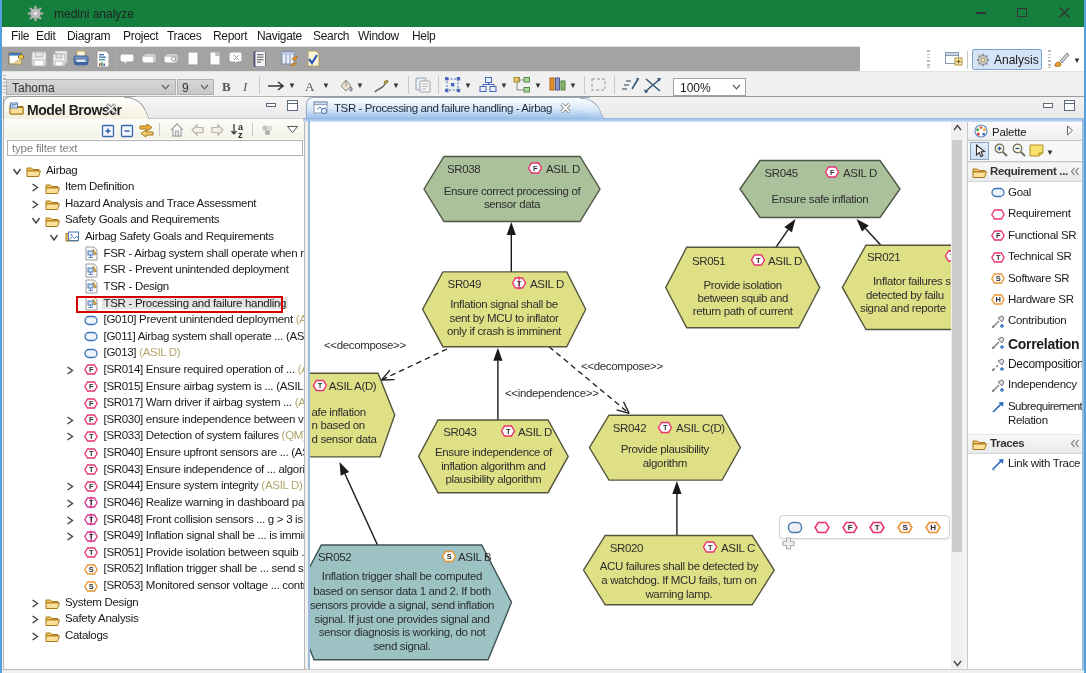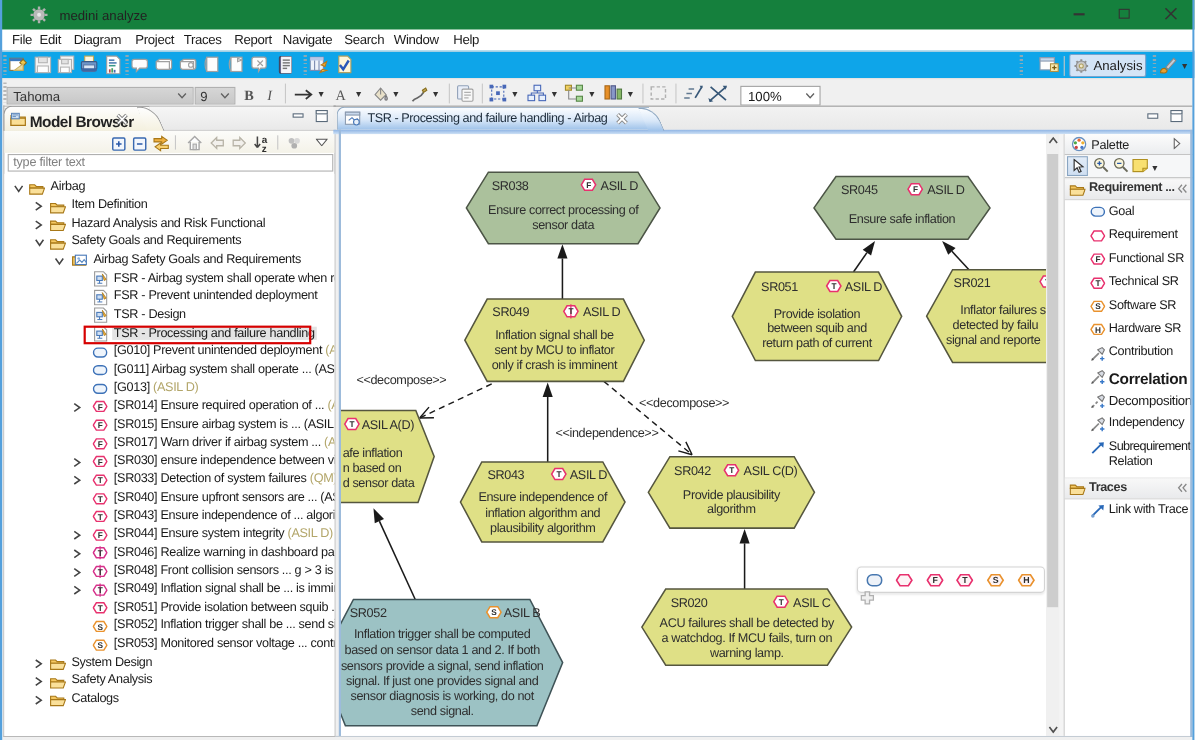--- a/index.html
+++ b/index.html
@@ -40,21 +40,21 @@
 <div class="abs txt" style="left:36px;top:2px;font-size:12px;letter-spacing:-0.3px;color:#1a1a1a;">Edit</div>
 <div class="abs txt" style="left:67px;top:2px;font-size:12px;letter-spacing:-0.3px;color:#1a1a1a;">Diagram</div>
 <div class="abs txt" style="left:123px;top:2px;font-size:12px;letter-spacing:-0.3px;color:#1a1a1a;">Project</div>
 <div class="abs txt" style="left:167px;top:2px;font-size:12px;letter-spacing:-0.3px;color:#1a1a1a;">Traces</div>
 <div class="abs txt" style="left:213px;top:2px;font-size:12px;letter-spacing:-0.3px;color:#1a1a1a;">Report</div>
 <div class="abs txt" style="left:257px;top:2px;font-size:12px;letter-spacing:-0.3px;color:#1a1a1a;">Navigate</div>
 <div class="abs txt" style="left:313px;top:2px;font-size:12px;letter-spacing:-0.3px;color:#1a1a1a;">Search</div>
 <div class="abs txt" style="left:358px;top:2px;font-size:12px;letter-spacing:-0.3px;color:#1a1a1a;">Window</div>
 <div class="abs txt" style="left:412px;top:2px;font-size:12px;letter-spacing:-0.3px;color:#1a1a1a;">Help</div>
 </div>
-<div class="abs" style="left:0;top:46px;width:1086px;height:25px;background:#0ea5e9;border-top:1px solid #e2e2e2;">
+<div class="abs" style="left:0;top:46px;width:860px;height:25px;background:#a3a3a3;border-top:1px solid #e2e2e2;">
 <div class="abs" style="left:3px;top:3px;width:3px;height:18px;background-image:repeating-linear-gradient(#aaa 0 1.5px,transparent 1.5px 3.5px);opacity:.8;"></div>
 <svg class="abs" style="left:8px;top:3px;" width="18" height="18" viewBox="0 0 18 18">
 <rect x="1" y="3" width="12" height="11" fill="#fff" stroke="#8a7340"></rect>
 <rect x="1" y="3" width="12" height="2.6" fill="#3b77bd"></rect>
 <path d="M13 4 L16 7 L13 10 L10 7 Z" fill="#f0c84c" stroke="#8a6d20"></path>
 <path d="M5 14 L13 14 L13 8 Z" fill="#e8d9a0" stroke="#c8b060"></path>
     </svg>
 <svg class="abs" style="left:30px;top:3px;" width="18" height="18" viewBox="0 0 18 18">
 <rect x="2" y="2" width="14" height="14" fill="#f4f4f4" stroke="#b4b4b4"></rect>
 <rect x="5" y="2" width="8" height="5" fill="#e2e2e2" stroke="#b4b4b4"></rect>
@@ -344,21 +344,21 @@
       <path d="M1 12.5 L1 7 H13 L14.5 7 L12.5 12.5 Z" fill="#fae09a" stroke="#a87818"></path>
     </svg>
 <div class="abs txt" style="left:59.0px;top:22.1px;font-size:11.5px;letter-spacing:-0.3px;color:#1a1a1a;padding:0 2px;">Item Definition</div>
 <svg class="abs" style="left:27px;top:41.74000000000001px;" width="9" height="9" viewBox="0 0 9 9">
       <path d="M1.5 1 L6.5 4.5 L1.5 8" fill="none" stroke="#444" stroke-width="1.4"></path>
     </svg>
 <svg class="abs" style="left:41px;top:39.24000000000001px;" width="15" height="14" viewBox="0 0 15 14">
       <path d="M1 4 h4.5 l1.5 1.5 h6 V7 H1 Z" fill="#f5c862" stroke="#a87818"></path>
       <path d="M1 12.5 L1 7 H13 L14.5 7 L12.5 12.5 Z" fill="#fae09a" stroke="#a87818"></path>
     </svg>
-<div class="abs txt" style="left:59.0px;top:38.7px;font-size:11.5px;letter-spacing:-0.3px;color:#1a1a1a;padding:0 2px;">Hazard Analysis and Risk Functional</div>
+<div class="abs txt" style="left:59.0px;top:38.7px;font-size:11.5px;letter-spacing:-0.3px;color:#1a1a1a;padding:0 2px;">Hazard Analysis and Trace Assessment</div>
 <svg class="abs" style="left:27px;top:58.360000000000014px;" width="10" height="9" viewBox="0 0 10 9">
       <path d="M1.5 2 L5 7 L8.5 2" fill="none" stroke="#444" stroke-width="1.4"></path>
     </svg>
 <svg class="abs" style="left:41px;top:55.860000000000014px;" width="15" height="14" viewBox="0 0 15 14">
       <path d="M1 4 h4.5 l1.5 1.5 h6 V7 H1 Z" fill="#f5c862" stroke="#a87818"></path>
       <path d="M1 12.5 L1 7 H13 L14.5 7 L12.5 12.5 Z" fill="#fae09a" stroke="#a87818"></path>
     </svg>
 <div class="abs txt" style="left:59.0px;top:55.4px;font-size:11.5px;letter-spacing:-0.3px;color:#1a1a1a;padding:0 2px;">Safety Goals and Requirements</div>
 <svg class="abs" style="left:45px;top:74.98000000000002px;" width="10" height="9" viewBox="0 0 10 9">
       <path d="M1.5 2 L5 7 L8.5 2" fill="none" stroke="#444" stroke-width="1.4"></path>

